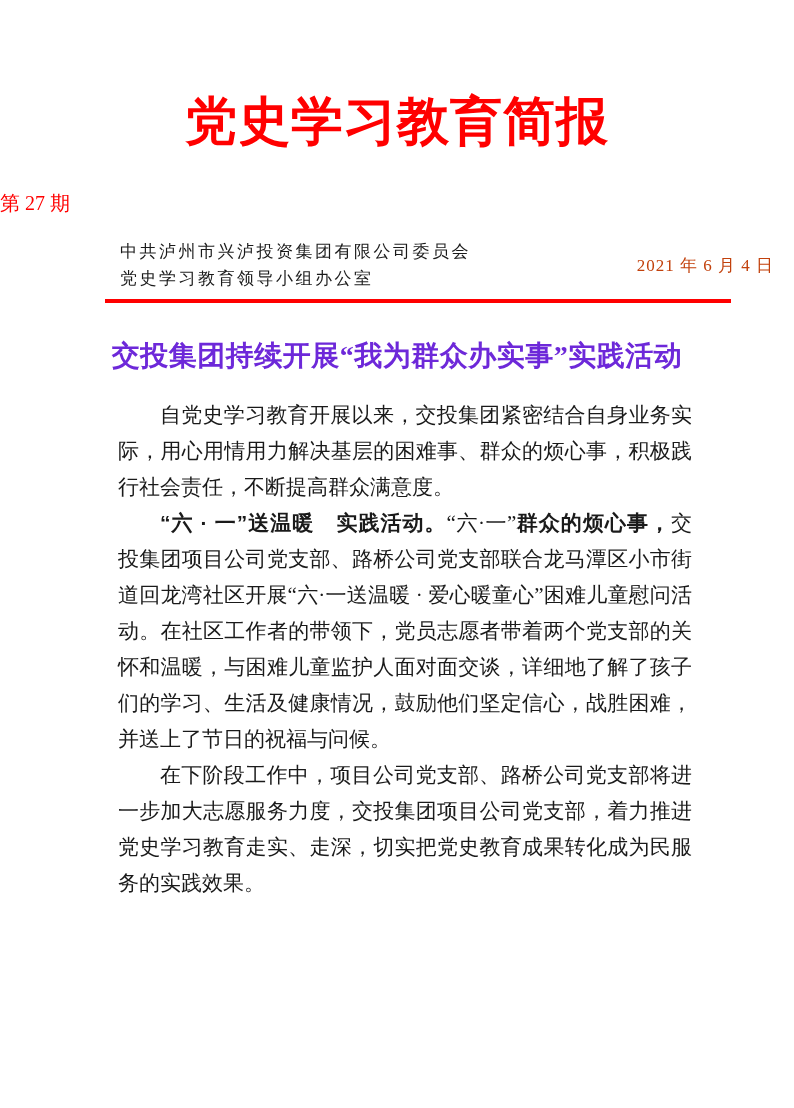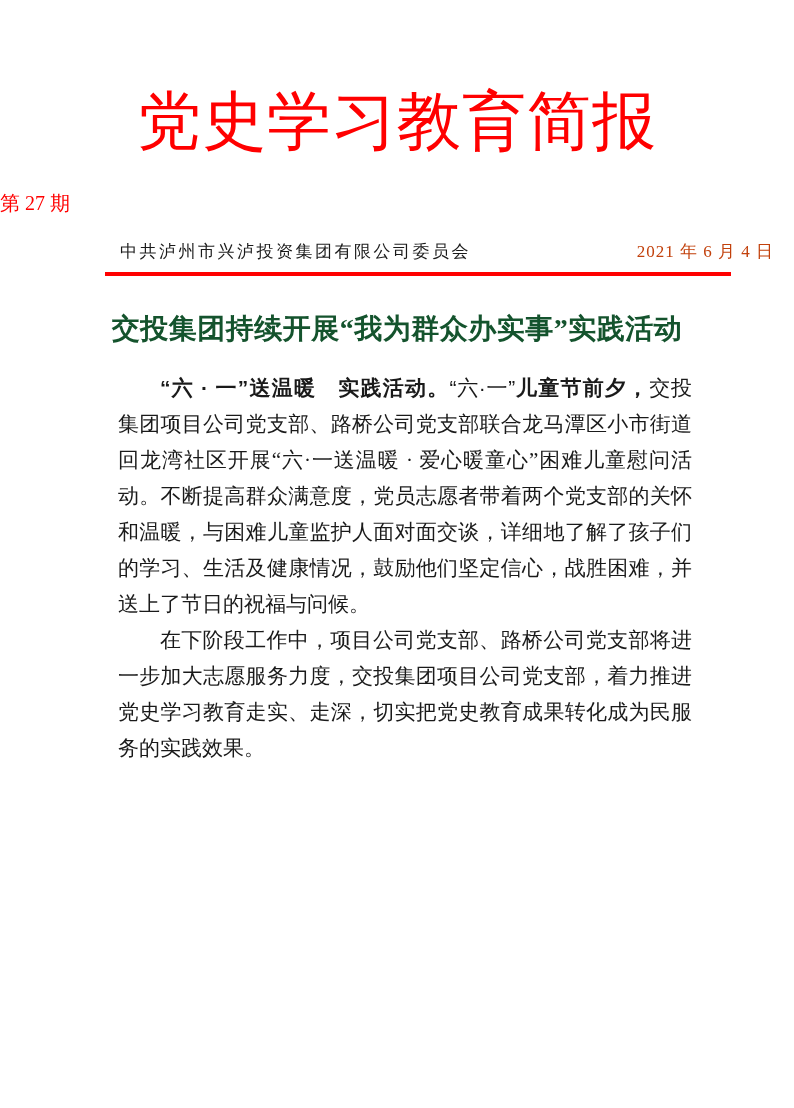--- a/index.html
+++ b/index.html
@@ -11,23 +11,23 @@
     height: 1108px;
     margin: 0 auto;
     background: #ffffff;
     overflow: hidden;
     font-family: "Liberation Serif", serif;
     color: var(--ink);
   }
   .masthead {
     margin-top: 86px;
     text-align: center;
-    font-size: 64px;
+    font-size: 52px;
     line-height: 72px;
-    font-weight: 400;
+    font-weight: 700;
     letter-spacing: 1px;
     color: var(--accent);
     font-family: "Liberation Serif", serif;
   }
   .issue-line {
     margin-top: 34px;
     text-align: left;
     font-size: 20px;
     line-height: 22px;
     color: var(--accent);
@@ -57,61 +57,63 @@
     width: 626px;
     height: 4px;
     background: var(--accent);
   }
   .headline {
     margin-top: 33px;
     text-align: center;
     font-size: 28px;
     line-height: 40px;
     font-weight: bold;
-    color: #14532d;
+    color: #6d28d9;
     letter-spacing: 0.5px;
   }
   .article-body {
     margin: 21px 102px 0 118px;
     font-size: 21px;
     line-height: 36px;
     text-align: justify;
     color: #1a1a1a;
   }
   .article-body p.para {
     text-indent: 2em;
   }
   .run-bold {
     font-weight: bold;
     font-family: "Liberation Sans", sans-serif;
     letter-spacing: 0.5px;
   }
   .run-light {
     font-weight: normal;
-    font-family: Liberation Sans, sans-serif;
+    font-family: Liberation Serif, serif;
   }
 </style>
 </head>
 <body>
 
 <div class="page">
 
   <div class="masthead">党史学习教育简报</div>
 
   <div class="issue-line">第 27 期</div>
 
   <div class="org-date-row">
     <div class="org-block">
       <div>中共泸州市兴泸投资集团有限公司委员会</div>
+      <div>党史学习教育领导小组办公室</div>
     </div>
     <div class="date-block">2021 年 6 月 4 日</div>
   </div>
 
   <div class="red-rule"></div>
 
   <div class="headline">交投集团持续开展“我为群众办实事”实践活动</div>
 
   <div class="article-body">
-      <p class="para"><span class="run-bold">“六 · 一”送温暖　实践活动。</span><span class="run-light">“六·一”</span><span class="run-bold">儿童节前夕，</span><span>交投集团项目公司党支部、路桥公司党支部联合龙马潭区小市街道回龙湾社区开展“六·一送温暖 · 爱心暖童心”困难儿童慰问活动。不断提高群众满意度，党员志愿者带着两个党支部的关怀和温暖，与困难儿童监护人面对面交谈，详细地了解了孩子们的学习、生活及健康情况，鼓励他们坚定信心，战胜困难，并送上了节日的祝福与问候。</span></p>
+      <p class="para"><span>自党史学习教育开展以来，交投集团紧密结合自身业务实际，用心用情用力解决基层的困难事、群众的烦心事，积极践行社会责任，不断提高群众满意度。</span></p>
+      <p class="para"><span class="run-bold">“六 · 一”送温暖　实践活动。</span><span class="run-light">“六·一”</span><span class="run-bold">群众的烦心事，</span><span>交投集团项目公司党支部、路桥公司党支部联合龙马潭区小市街道回龙湾社区开展“六·一送温暖 · 爱心暖童心”困难儿童慰问活动。在社区工作者的带领下，党员志愿者带着两个党支部的关怀和温暖，与困难儿童监护人面对面交谈，详细地了解了孩子们的学习、生活及健康情况，鼓励他们坚定信心，战胜困难，并送上了节日的祝福与问候。</span></p>
       <p class="para"><span>在下阶段工作中，项目公司党支部、路桥公司党支部将进一步加大志愿服务力度，交投集团项目公司党支部，着力推进党史学习教育走实、走深，切实把党史教育成果转化成为民服务的实践效果。</span></p>
     </div>
 
 </div>
 
 </body></html>

